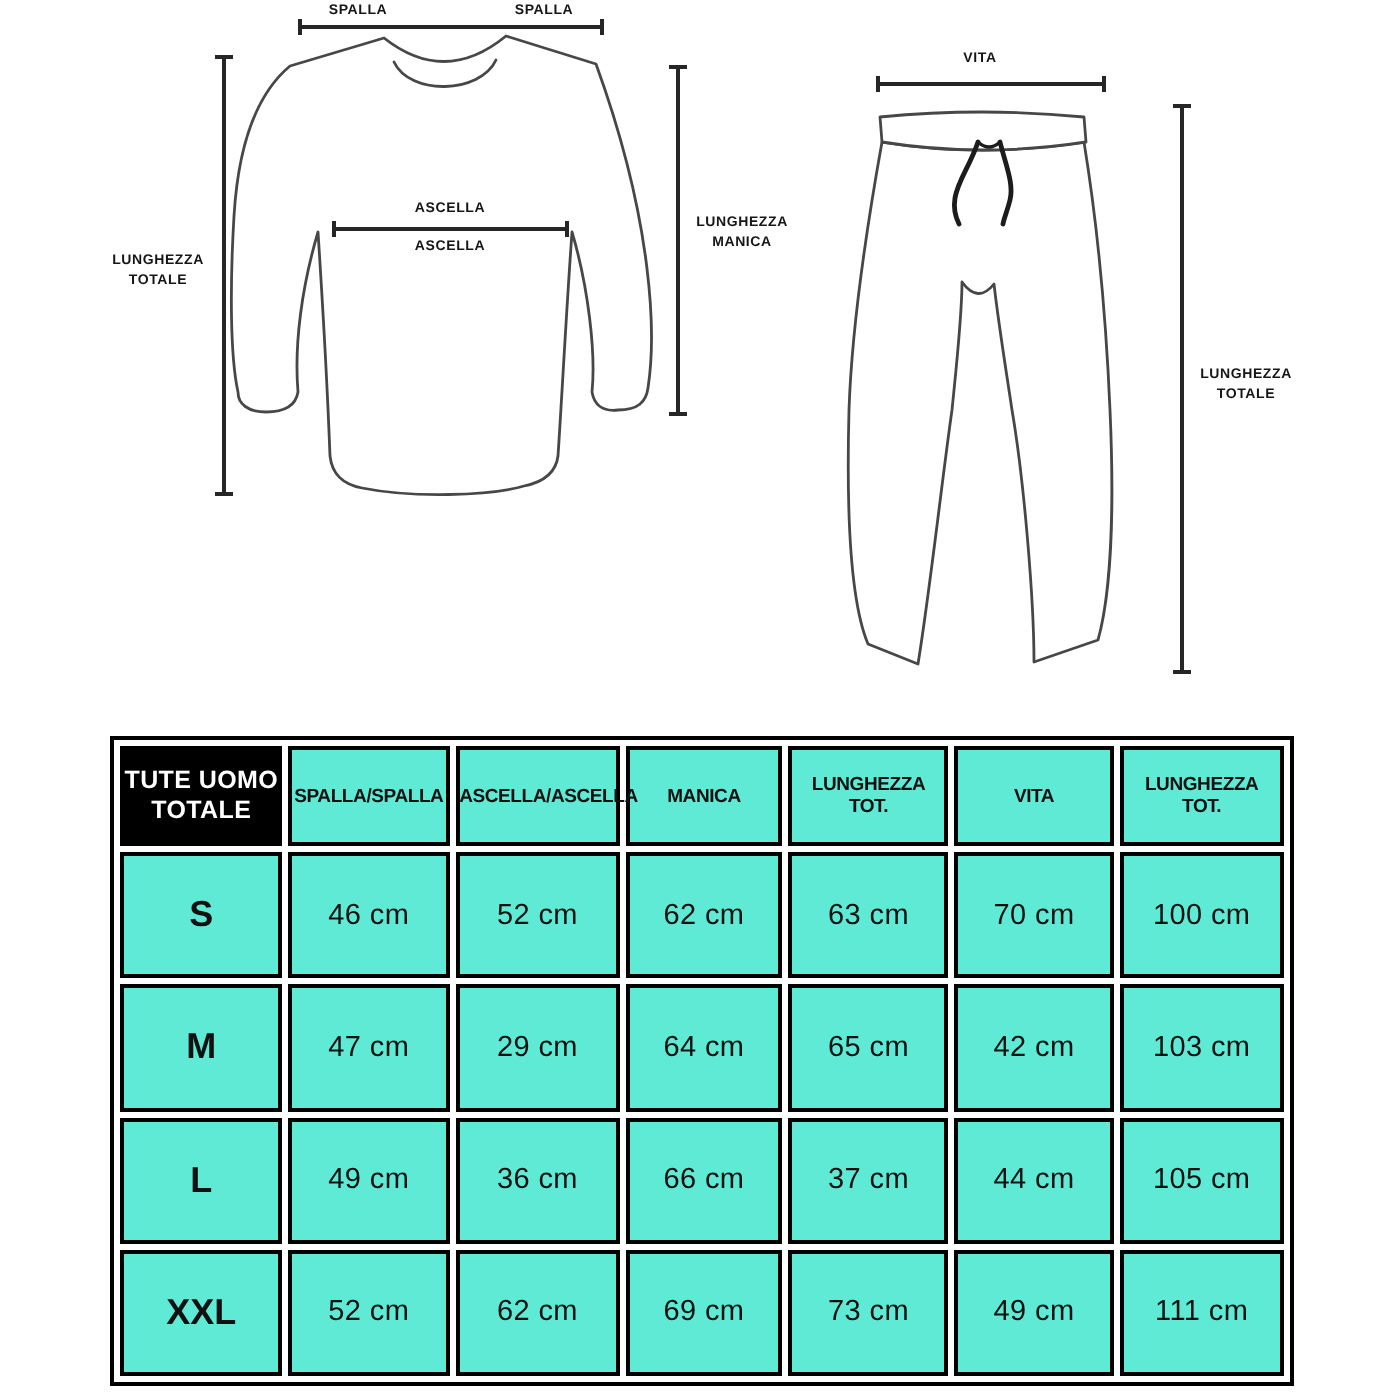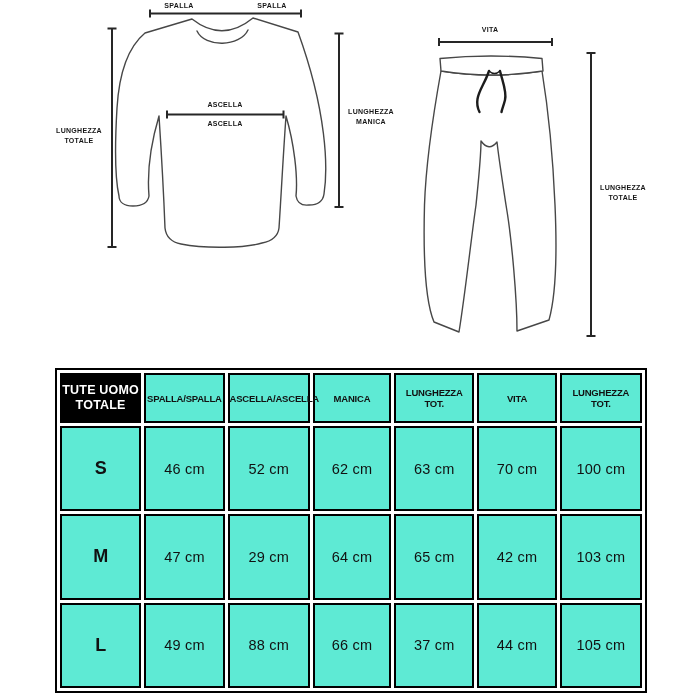--- a/index.html
+++ b/index.html
@@ -149,21 +149,30 @@
         <td class="val">47 cm</td>
         <td class="val">29 cm</td>
         <td class="val">64 cm</td>
         <td class="val">65 cm</td>
         <td class="val">42 cm</td>
         <td class="val">103 cm</td>
       </tr>
       <tr>
         <td class="size">L</td>
         <td class="val">49 cm</td>
-        <td class="val">88 cm</td>
+        <td class="val">36 cm</td>
         <td class="val">66 cm</td>
         <td class="val">37 cm</td>
         <td class="val">44 cm</td>
         <td class="val">105 cm</td>
+      </tr>
+      <tr>
+        <td class="size">XXL</td>
+        <td class="val">52 cm</td>
+        <td class="val">62 cm</td>
+        <td class="val">69 cm</td>
+        <td class="val">73 cm</td>
+        <td class="val">49 cm</td>
+        <td class="val">111 cm</td>
       </tr>
     </tbody>
   </table>
 </div>
 
 </body></html>

